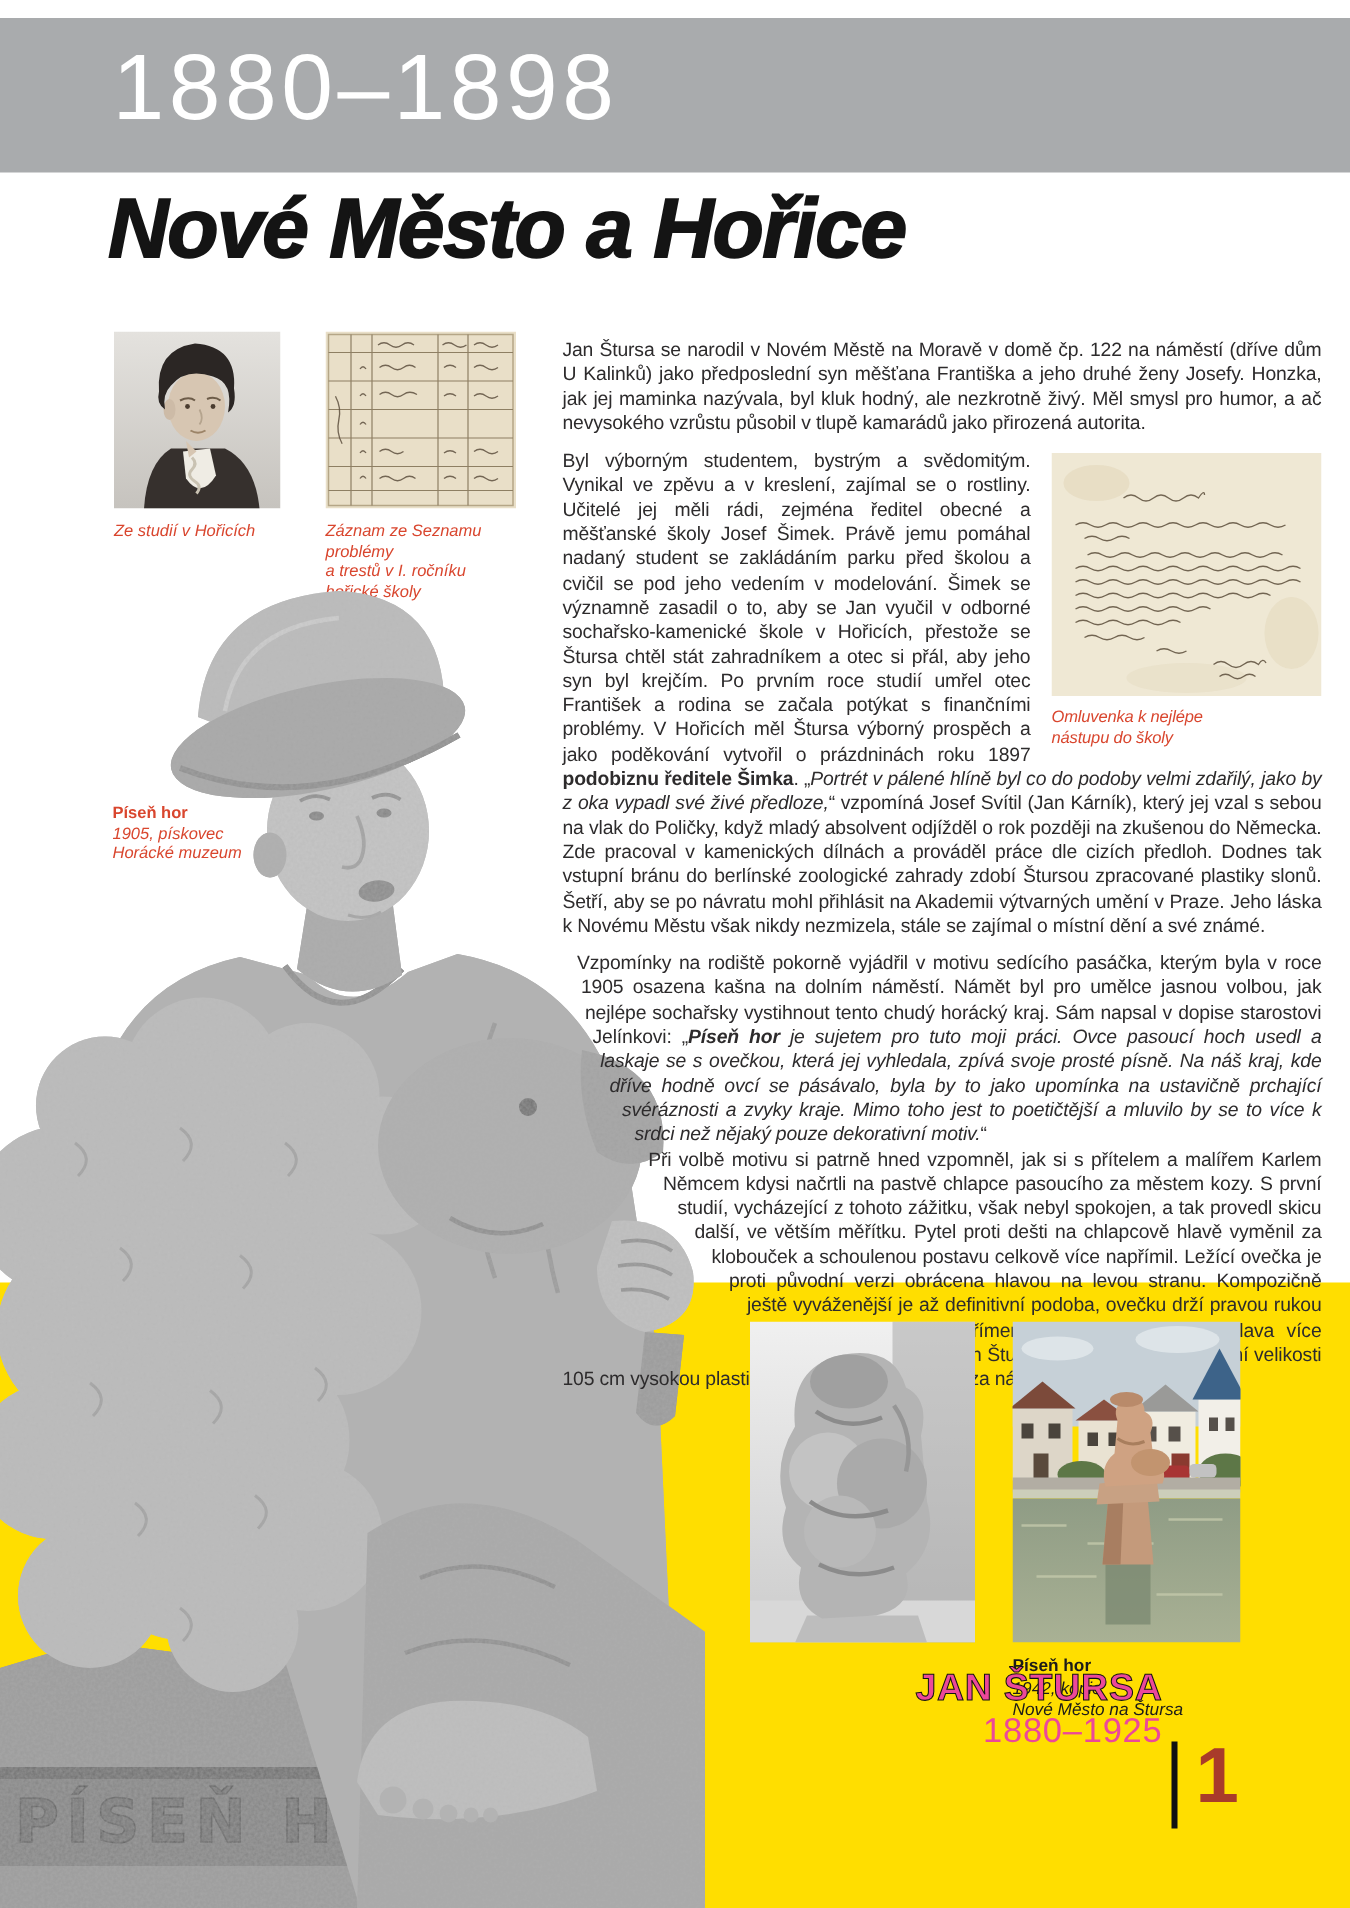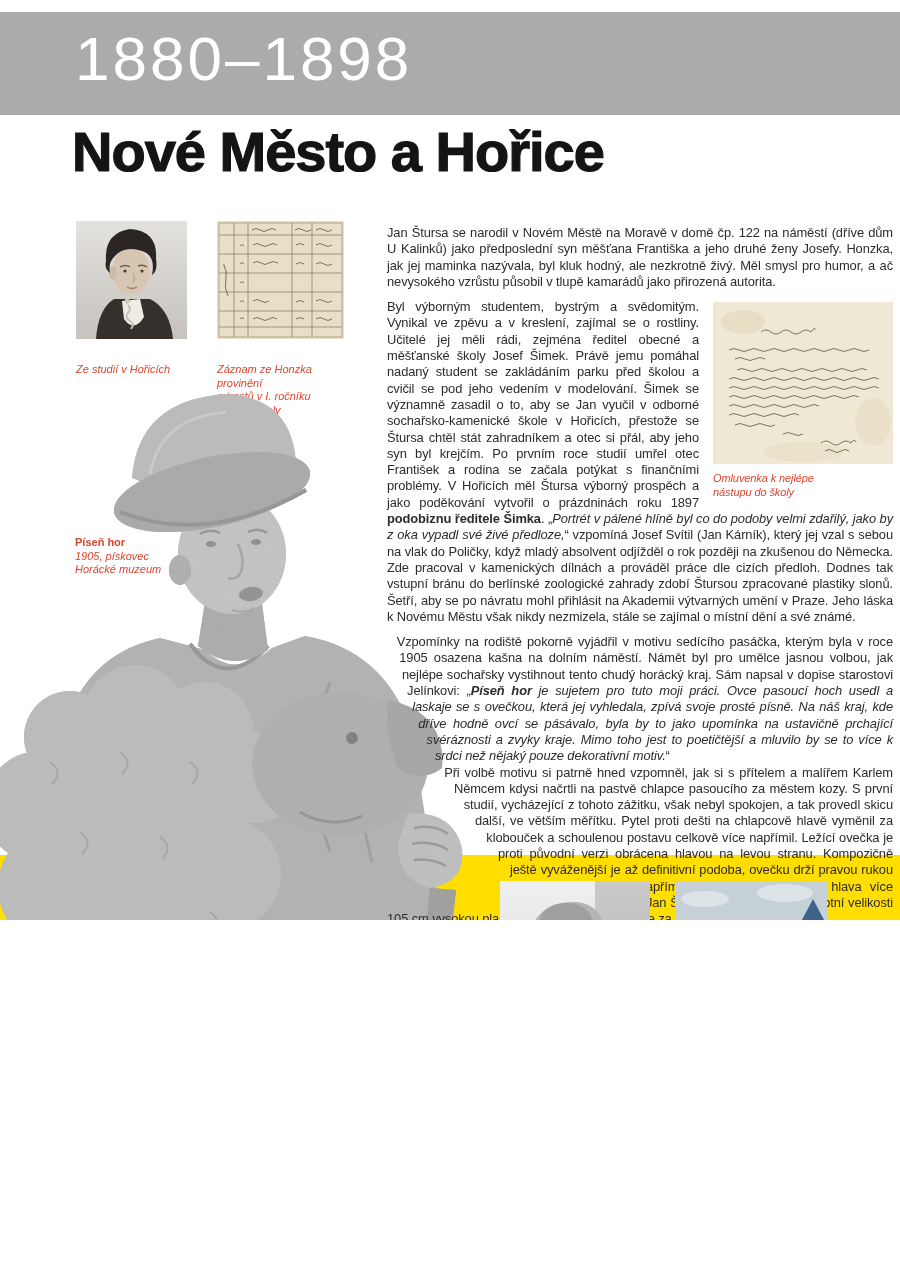--- a/index.html
+++ b/index.html
@@ -5,40 +5,40 @@
   :root{
     --red:#d9462e;
     --brick:#a93b2a;
     --yellow:#ffde00;
     --band:#a9abad;
     --ink:#2d2b2c;
   }
   *{margin:0;padding:0;box-sizing:border-box;}
   html,body{background:#ffffff;}
   body{font-family:"Liberation Sans","DejaVu Sans",sans-serif;color:var(--ink);}
-  .page{position:relative;width:900px;height:920px;background:#ffffff;overflow:hidden;}
+  .page{position:relative;width:900px;height:1272px;background:#ffffff;overflow:hidden;}
 
   .band{position:absolute;left:0;top:12px;width:900px;height:103px;background:var(--band);}
   .years{position:absolute;left:75px;top:28px;font-size:62px;font-weight:400;color:#ffffff;letter-spacing:3px;line-height:1;}
-  .title{position:absolute;left:72px;top:124px;font-size:56px;font-weight:bold;letter-spacing:-1px;color:#141414;line-height:1;-webkit-text-stroke:1.2px #141414;}
+  .title{position:absolute;left:72px;top:124px;font-size:56px;font-weight:bold;letter-spacing:-1px;color:#141414;line-height:1;font-style:italic;-webkit-text-stroke:1.2px #141414;}
 
   .cap{font-size:11px;line-height:13.5px;color:var(--red);font-style:italic;}
   .cap .t{font-style:normal;font-weight:bold;}
   .capk{font-size:11.5px;line-height:14.5px;color:#1c1b19;font-style:italic;}
   .capk .t{font-style:normal;font-weight:bold;}
 
   figure{position:absolute;}
   .fig-portrait{left:76px;top:221px;width:111px;}
   .fig-record{left:217px;top:221px;width:127px;}
-  .fig-portrait figcaption,.fig-record figcaption{margin-top:24px;}
+  .fig-portrait figcaption,.fig-record figcaption{margin-top:9px;}
   .photo-frame{display:block;}
 
   .statue-cap{position:absolute;left:75px;top:536px;width:140px;}
 
-  .main-col{position:absolute;left:375px;top:225px;width:506px;font-size:12.9px;line-height:16.3px;text-align:justify;letter-spacing:-0.1px;margin-left:12px;}
+  .main-col{position:absolute;left:375px;top:225px;width:506px;font-size:12.9px;line-height:16.3px;text-align:justify;letter-spacing:-0.1px;}
   .main-col p{margin:0 0 9px 0;}
   .main-col .b{font-weight:bold;}
   .main-col .i{font-style:italic;}
   .letter-fig{position:relative;float:right;width:180px;margin:3px 0 6px 14px;}
   .letter-fig figcaption{margin-top:8px;}
   .statue-spacer{float:left;width:130px;height:270px;shape-outside:polygon(0px 0px,8px 50px,22px 95px,45px 140px,72px 185px,100px 225px,122px 255px,130px 270px,0px 270px);shape-margin:7px;}
 
   .yellow-panel{position:absolute;left:0;top:855px;width:900px;height:417px;background:var(--yellow);}
 
   .statue{position:absolute;left:0;top:382px;width:470px;height:890px;}
@@ -97,21 +97,21 @@
         <path d="M35 9 q4 -3 8 0 t8 0 t8 0 M78 9 q4 -3 8 0 t8 0 M99 9 q4 -3 8 0 t8 0"></path>
         <path d="M23 25 q2 -3 4 0 M36 24 q4 -3 8 0 t8 0 t8 0 M79 24 q4 -3 8 0 M99 24 q4 -3 8 0 t8 0"></path>
         <path d="M23 43 q2 -3 4 0 M36 42 q4 -3 8 0 t8 0 t9 0 M79 43 q4 -3 8 0 M99 43 q4 -3 8 0 t8 0"></path>
         <path d="M23 62 q2 -3 4 0"></path>
         <path d="M23 81 q2 -3 4 0 M36 80 q4 -3 8 0 t8 0 M79 81 q4 -3 8 0 M99 80 q4 -3 8 0 t8 0"></path>
         <path d="M23 98 q2 -3 4 0 M36 98 q4 -3 8 0 t8 0 t8 0 M79 98 q4 -3 8 0 M99 98 q4 -3 8 0 t8 0"></path>
         <path d="M9 75 q-3 -8 0 -16 q3 -8 0 -16" transform="rotate(-8 9 60)"></path>
       </g>
     </svg>
     <figcaption class="cap">
-      <span>Záznam ze Honzka provinění</span><br>
+      <span>Záznam ze Seznamu problémy</span><br>
       <span>a trestů v I. ročníku hořické školy</span>
     </figcaption>
   </figure>
 
   <div class="statue-cap cap">
     <span class="t">Píseň hor</span><br>
     <span>1905, pískovec</span><br>
     <span>Horácké muzeum</span>
   </div>
 

